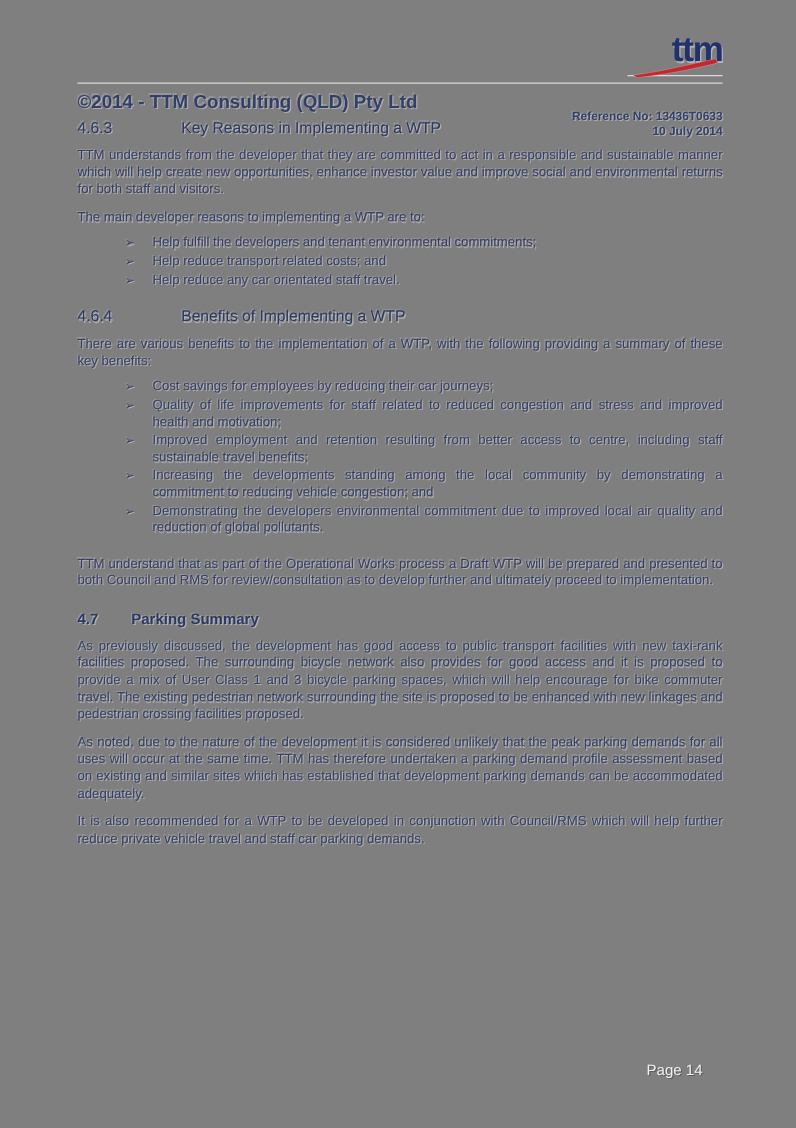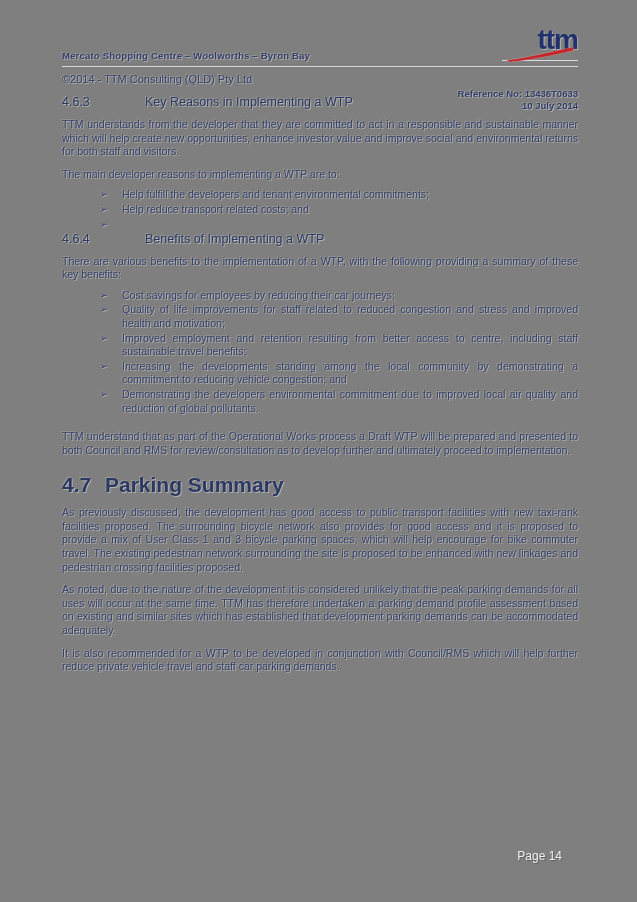--- a/index.html
+++ b/index.html
@@ -25,21 +25,21 @@
   .doc-title{
     position:absolute;left:62px;top:50px;width:400px;
     font-size:9.5px;font-weight:bold;letter-spacing:.2px;
   }
   .header-rule{
     position:absolute;left:62px;top:66px;width:516px;height:1px;
     background:rgba(238,238,238,.8);
   }
   .copyright{
     position:absolute;left:62px;top:73px;width:300px;
-    font-size:11px;font-weight:normal;
+    font-size:15px;font-weight:bold;
   }
   .ref-block{
     position:absolute;right:59px;top:88px;width:220px;
     text-align:right;font-size:9.5px;font-weight:bold;line-height:12px;
   }
   .logo{
     position:absolute;right:59px;top:28px;width:76px;text-align:right;
   }
   .logo-text{
     font-size:28px;font-weight:bold;letter-spacing:-1px;line-height:24px;
@@ -50,21 +50,21 @@
   .logo-underline{display:block;margin-top:-2px;height:1px;background:rgba(235,235,235,.85);}
 
   
   .content{position:absolute;left:62px;top:95px;width:516px;}
 
   h3.sec{
     margin:0 0 9px 0;font-size:12.5px;font-weight:normal;display:flex;
   }
   h3.sec .num{width:83px;flex:none;}
   h2.sec{
-    margin:16px 0 9px 0;font-size:21px;font-weight:bold;display:flex;
+    margin:16px 0 9px 0;font-size:12px;font-weight:bold;display:flex;
   }
   h2.sec .num{width:43px;flex:none;}
 
   p.body{
     margin:0 0 9px 0;font-size:10.5px;line-height:13.6px;text-align:justify;
   }
   p.lead{margin:0 0 7px 0;}
 
   ul.arrows{list-style:none;margin:0 0 15px 0;padding:0;}
   ul.arrows li{
@@ -81,21 +81,20 @@
     position:absolute;right:75px;top:849px;
     font-size:12px;font-weight:normal;color:#efefef;
     text-shadow:1px 1px 0 rgba(70,70,70,.55);
   }
 </style>
 </head>
 <body>
 
 <div class="page">
 
-  <div class="doc-title txt">Mercato Shopping Centre – Woolworths – Byron Bay</div>
   <div class="header-rule"></div>
   <div class="copyright txt">©2014 - TTM Consulting (QLD) Pty Ltd</div>
   <div class="ref-block txt">
     <div>Reference No: 13436T0633</div>
     <div>10 July 2014</div>
   </div>
 
   <div class="logo">
     <span class="logo-text">ttm</span>
     <svg class="logo-swoosh" viewBox="0 0 80 18" xmlns="http://www.w3.org/2000/svg">
@@ -116,20 +115,21 @@
       <li class="txt">
         <span class="marker hd">➢</span>
         <span>Help fulfill the developers and tenant environmental commitments;</span>
       </li>
       <li class="txt">
         <span class="marker hd">➢</span>
         <span>Help reduce transport related costs; and</span>
       </li>
       <li class="txt">
         <span class="marker hd">➢</span>
+        <span>Help reduce any car orientated staff travel.</span>
       </li>
     </ul>
 
     <h3 class="sec hd gap-top">
       <span class="num">4.6.4</span>
       <span>Benefits of Implementing a WTP</span>
     </h3>
     <p class="body lead txt">There are various benefits to the implementation of a WTP, with the following providing a summary of these key benefits:</p>
     <ul class="arrows">
       <li class="txt">

